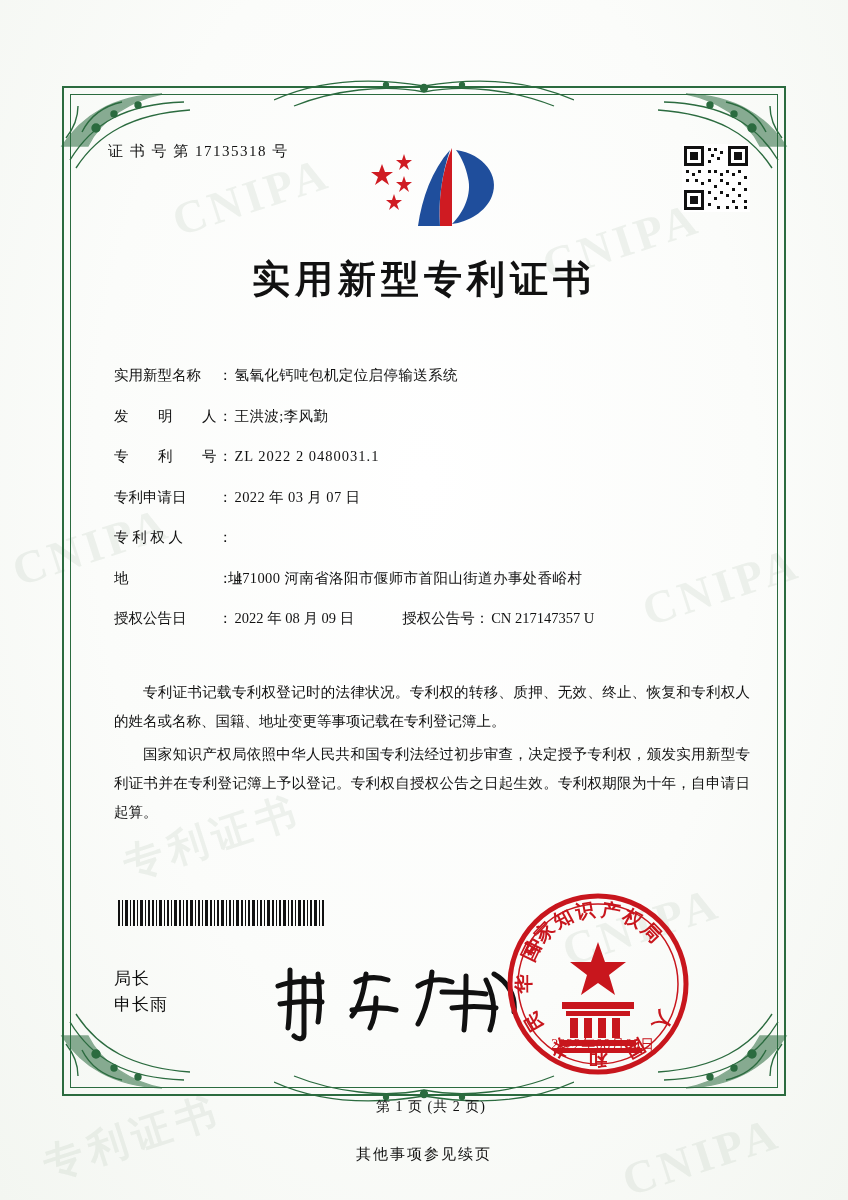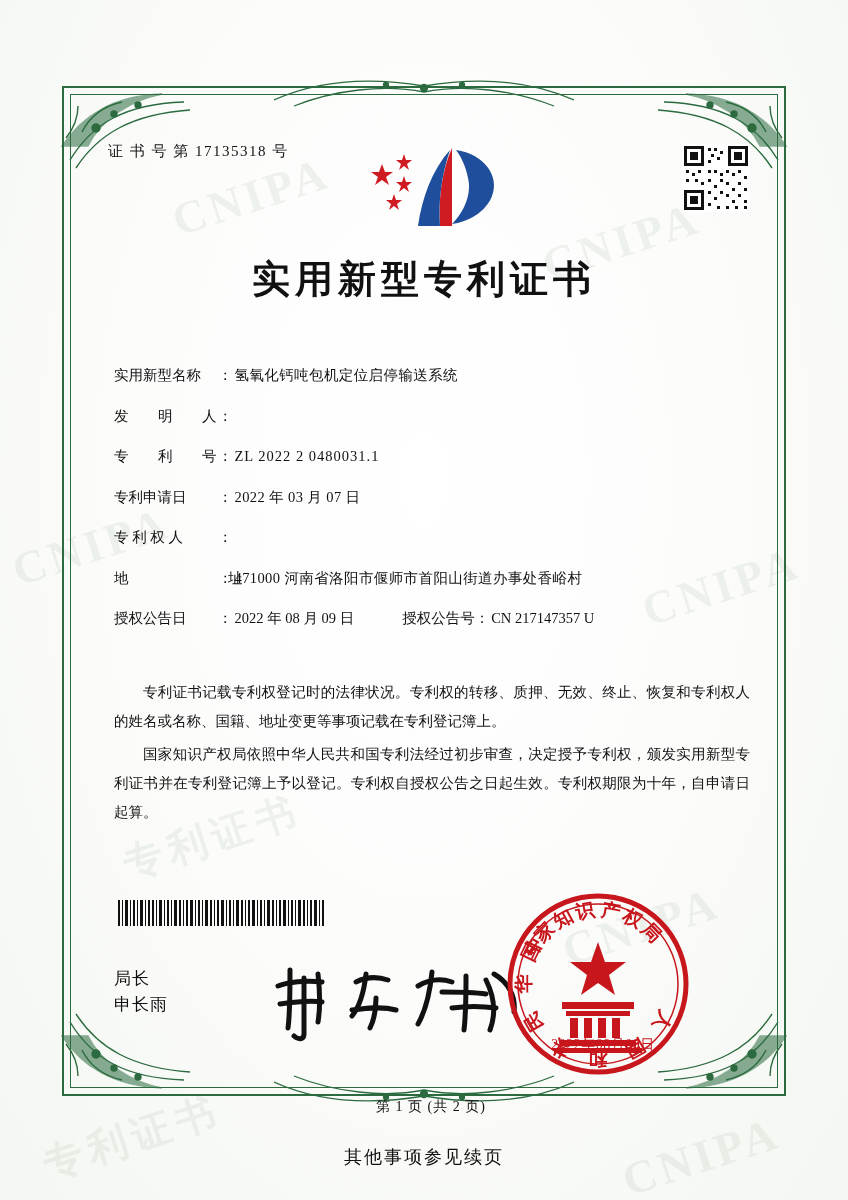--- a/index.html
+++ b/index.html
@@ -186,21 +186,21 @@
     text-align: center;
     font-size: 14px;
     color: #111;
     letter-spacing: 1px;
   }
   .footer-note {
     position: absolute;
     left: 0; top: 1145px;
     width: 848px;
     text-align: center;
-    font-size: 18px;
+    font-size: 15px;
     color: #111;
     letter-spacing: 2px;
   }
 </style>
 </head>
 <body>
 
 <div class="page">
 
   <div class="watermark wm1">CNIPA</div>
@@ -356,20 +356,21 @@
 
     <div class="fields">
       <div class="field-row">
         <span class="field-label">实用新型名称</span>
         <span class="field-colon">：</span>
         <span class="field-value">氢氧化钙吨包机定位启停输送系统</span>
       </div>
       <div class="field-row">
         <span class="field-label sp1">发　明　人</span>
         <span class="field-colon">：</span>
+        <span class="field-value">王洪波;李风勤</span>
       </div>
       <div class="field-row">
         <span class="field-label sp1">专　利　号</span>
         <span class="field-colon">：</span>
         <span class="field-value mono">ZL 2022 2 0480031.1</span>
       </div>
       <div class="field-row">
         <span class="field-label">专利申请日</span>
         <span class="field-colon">：</span>
         <span class="field-value">2022 年 03 月 07 日</span>

